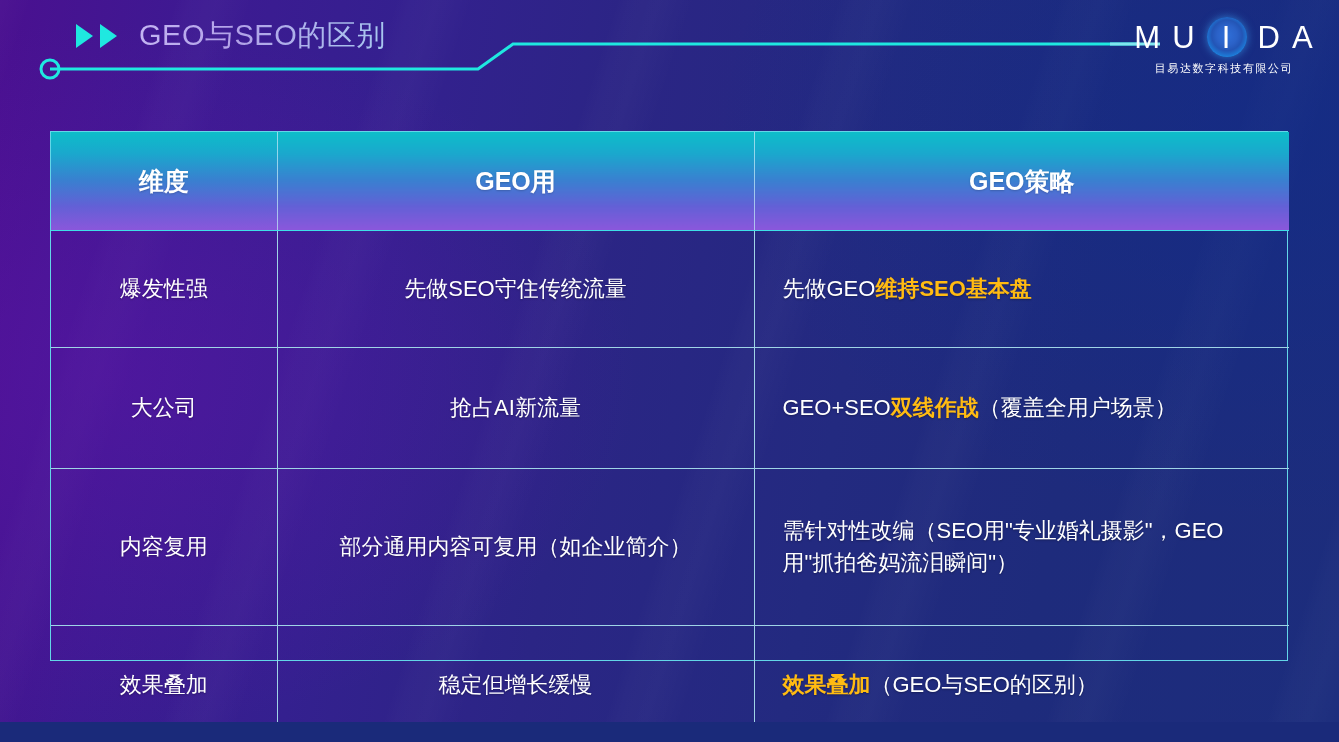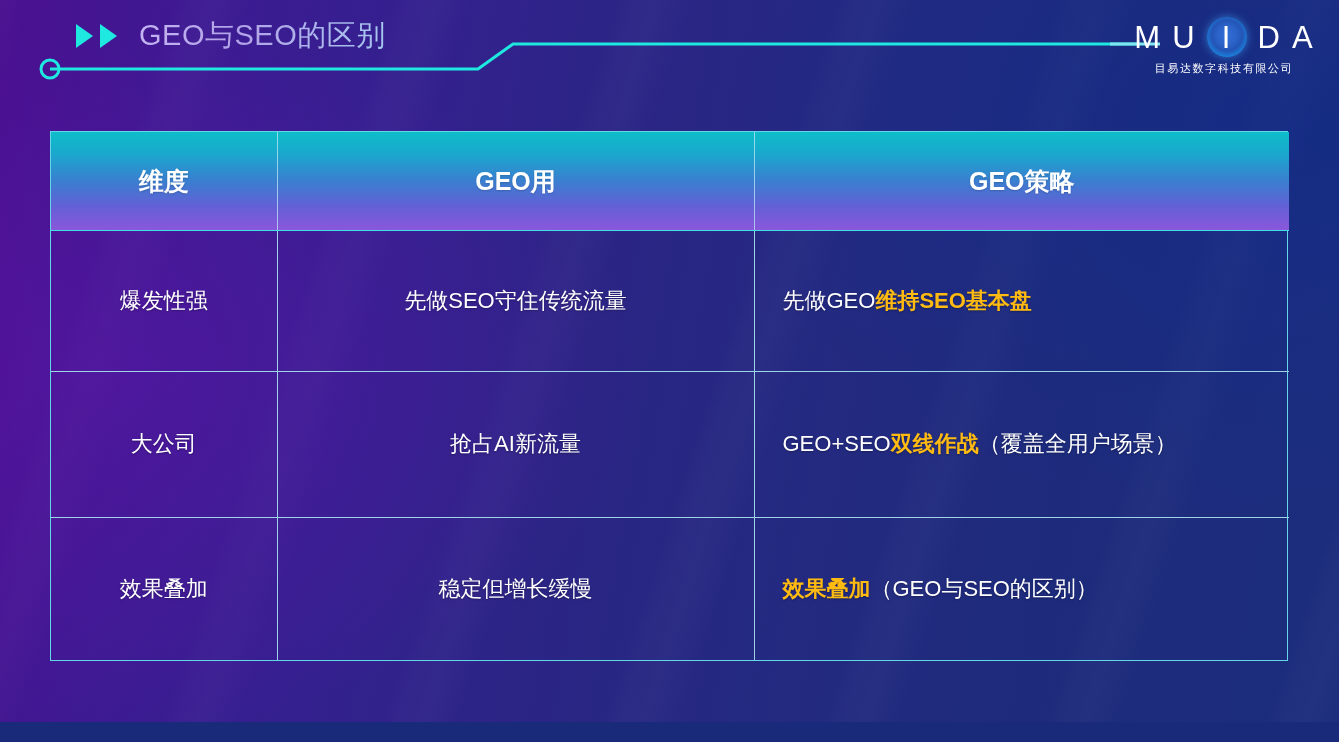--- a/index.html
+++ b/index.html
@@ -255,20 +255,25 @@
           <td>先做SEO守住传统流量</td>
           <td class="col-geo"><span>先做GEO</span><span class="hl">维持SEO基本盘</span><span></span></td>
         </tr>
 
         <tr class="r2">
           <td>大公司</td>
           <td>抢占AI新流量</td>
           <td class="col-geo"><span>GEO+SEO</span><span class="hl">双线作战</span><span>（覆盖全用户场景）</span></td>
         </tr>
 
+        <tr class="r3">
+          <td>内容复用</td>
+          <td>部分通用内容可复用（如企业简介）</td>
+          <td class="col-geo"><span>需针对性改编（SEO用"专业婚礼摄影"，GEO用"抓拍爸妈流泪瞬间"）</span><span class="hl"></span><span></span></td>
+        </tr>
 
         <tr class="r4">
           <td>效果叠加</td>
           <td>稳定但增长缓慢</td>
           <td class="col-geo"><span></span><span class="hl">效果叠加</span><span>（GEO与SEO的区别）</span></td>
         </tr>
 
       </tbody>
     </table>
   </div>

